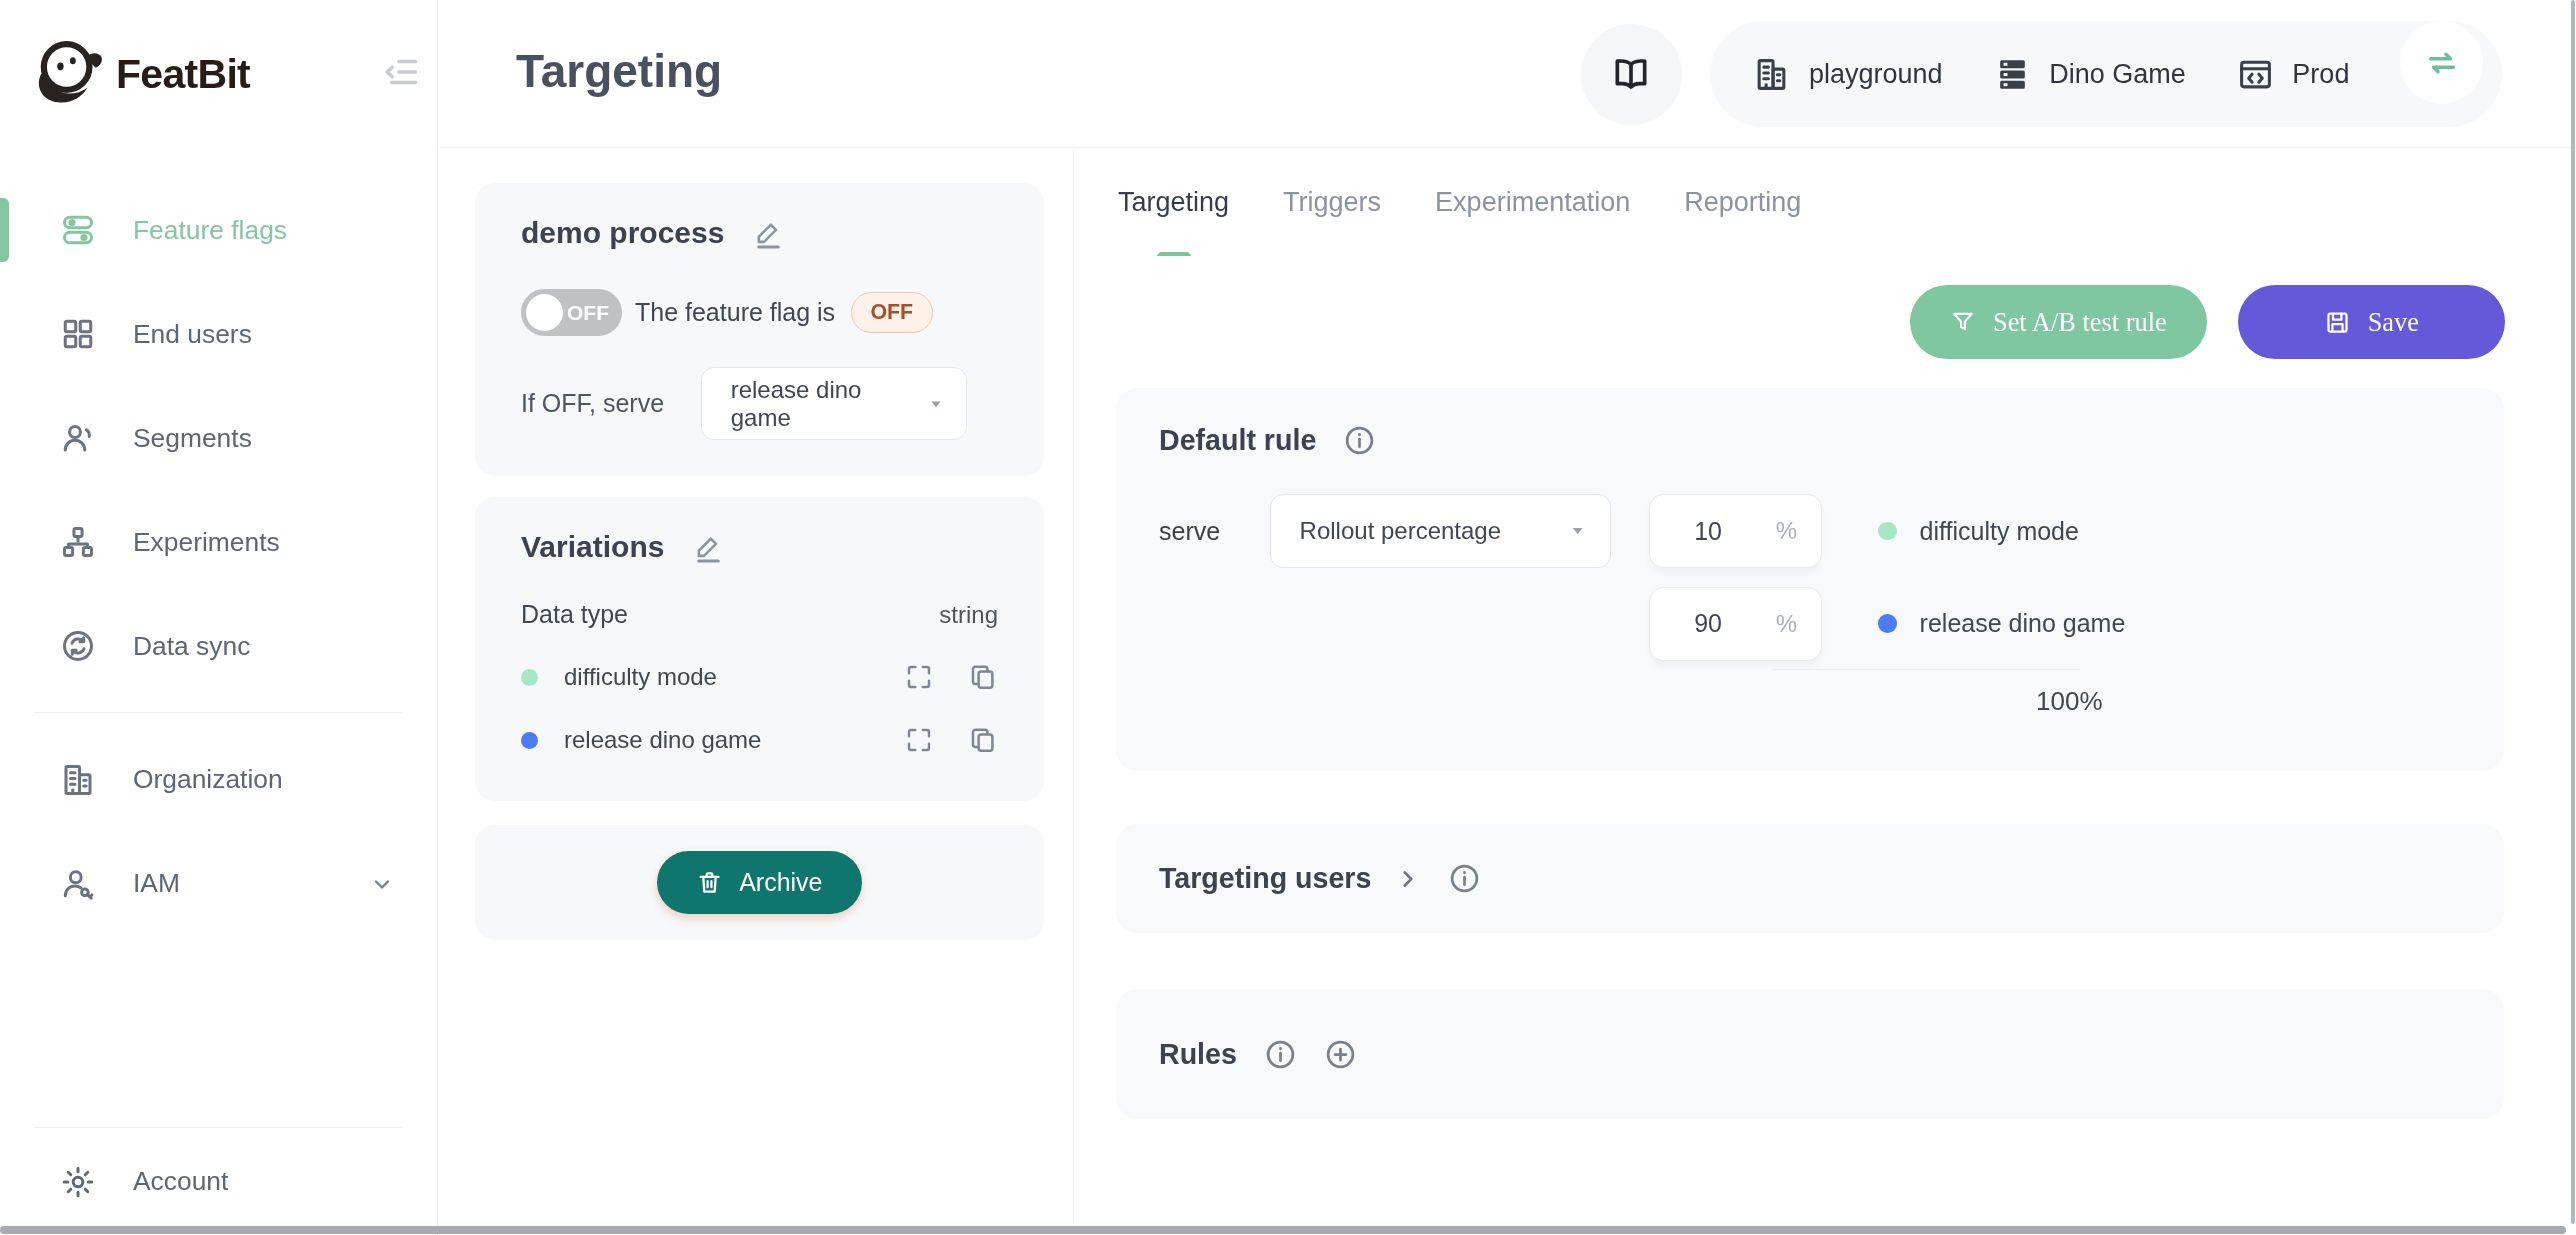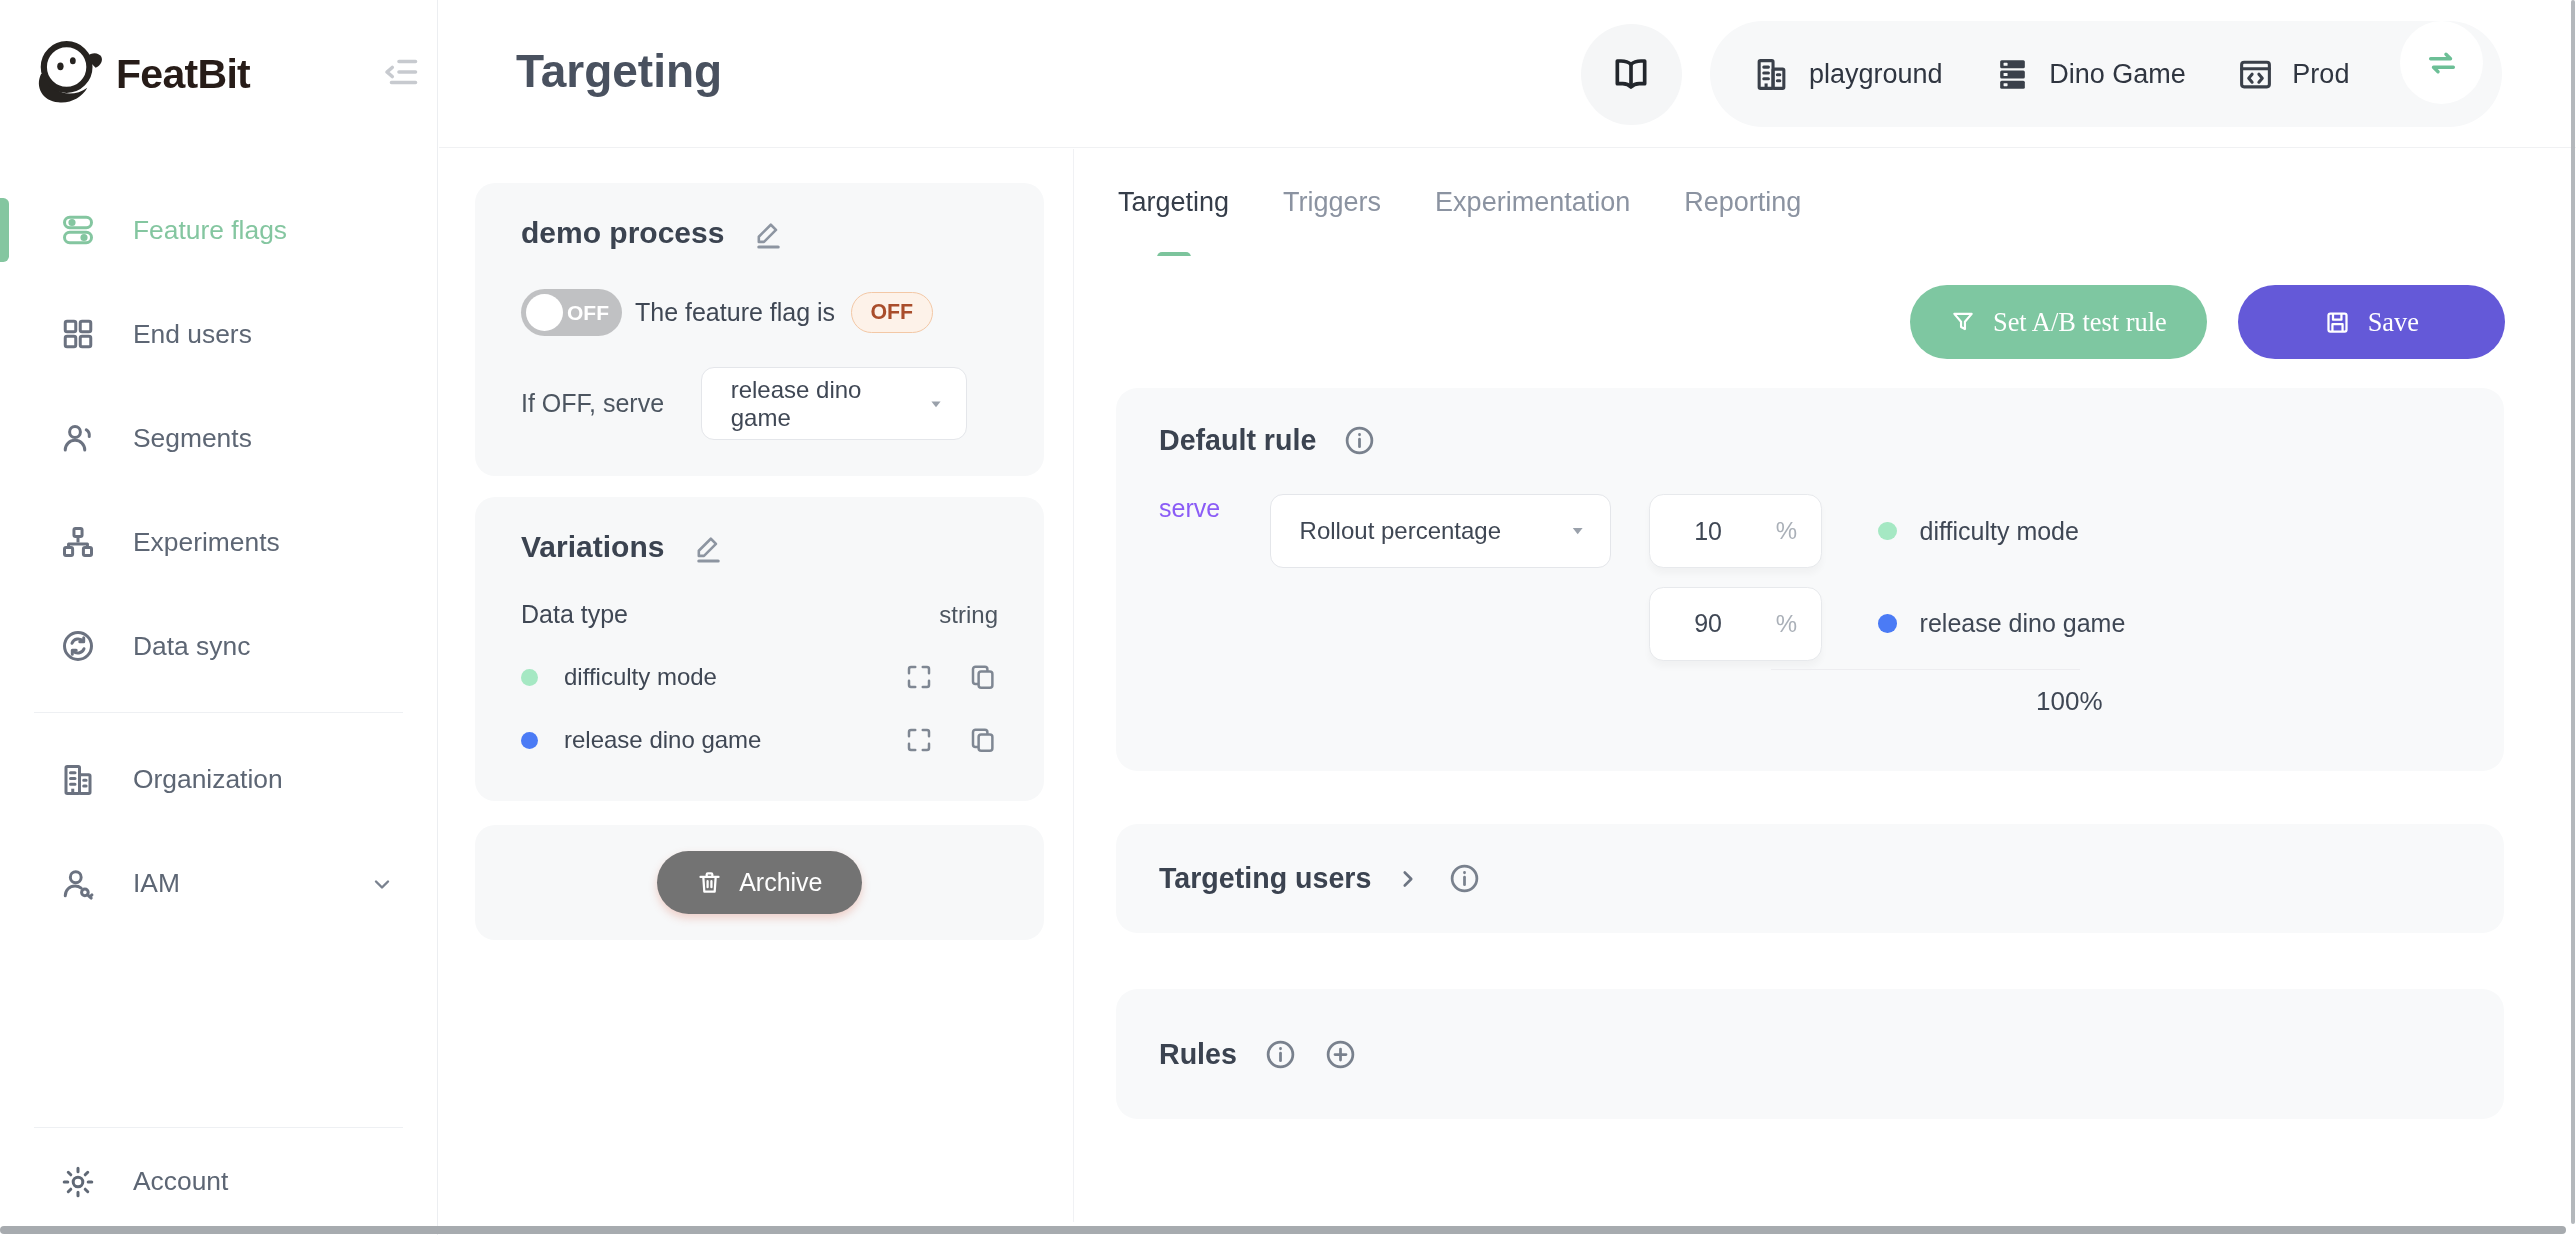--- a/index.html
+++ b/index.html
@@ -86,21 +86,21 @@
   .dt-val { margin-left:auto; font-size:24px; color:#4c5560; }
   .var-row { margin-top:33px; display:flex; align-items:center; }
   .dot { width:17px; height:17px; border-radius:50%; flex:0 0 auto; }
   .dot.green { background:#a5e8c3; }
   .dot.blue { background:#4b7bf5; }
   .var-name { margin-left:26px; font-size:24px; color:#3f4754; }
   .var-icons { margin-left:auto; display:flex; align-items:center; gap:34px; color:#7f8793; }
   .var-icons .ic { cursor:pointer; }
 
   .archive-card { margin-top:23.6px; height:115px; display:flex; align-items:center; justify-content:center; }
-  .archive-btn { height:63px; padding:0 39px; background:#737373; border:none; border-radius:33px;
+  .archive-btn { height:63px; padding:0 39px; background:#0f766e; border:none; border-radius:33px;
                  color:#fff; font-size:25px; display:flex; align-items:center; gap:15.7px; cursor:pointer;
                  font-family:inherit; box-shadow:0 4.3px 8.6px rgba(216,89,59,.25); }
 
   
   .vdivider { position:absolute; left:1073px; top:149px; bottom:13px; width:1.4px; background:#f0f1f4; }
   .tabs-bar { position:absolute; left:1075px; top:148px; right:0; height:109px; background:#fff;
               border-bottom:1.4px solid #eef0f2; display:flex; align-items:center; padding-left:43px; gap:54px; }
   .tab { position:relative; font-size:27px; color:#8b93a1; cursor:pointer; height:100%;
          display:flex; align-items:center; }
   .tab.active { color:#353d49; font-weight:500; }
@@ -113,21 +113,21 @@
          align-items:center; gap:17px; cursor:pointer; font-family:Liberation Serif, serif; }
   .btn-ab { background:#7ec7a1; padding:0 40px; }
   .btn-save { background:#6459d8; padding:0 86px; }
 
   .rule-card { margin-top:29px; width:1388px; height:383px; background:#f8f9fa; border-radius:21.4px;
                position:relative; padding:36px 43px; }
   .sec-title-row { display:flex; align-items:center; gap:27px; }
   .sec-title { font-size:28.6px; font-weight:700; color:#3b4350; }
   .sec-info { color:#79818d; cursor:pointer; }
   .serve-cfg-row { margin-top:37px; display:flex; align-items:flex-start; }
-  .serve-cfg-lbl { width:111px; font-size:25px; color:#8b5cf6; }
+  .serve-cfg-lbl { margin-top:23px; width:111px; font-size:25px; color:#404040; }
   .rollout-select { width:341px; height:74px; padding:0 21.4px 0 28.6px; }
   .rollout-col { margin-left:38px; display:flex; flex-direction:column; gap:18.6px; }
   .rollout-row { display:flex; align-items:center; }
   .pct-box { width:173px; height:74px; background:#fff; border:1.4px solid #e7e9ec; border-radius:14.3px;
              display:flex; align-items:center; box-shadow:0 5.7px 7.1px rgba(0,0,0,.03); }
   .pct-input { width:79px; border:none; outline:none; background:transparent; font-size:25px;
                color:#3f4754; text-align:center; margin-left:18.6px; font-family:inherit; }
   .pct-unit { margin-left:auto; margin-right:24px; font-size:24px; color:#aab0b8; }
   .rollout-var { display:flex; align-items:center; margin-left:56px; }
   .rollout-var .dot { width:18.6px; height:18.6px; }

